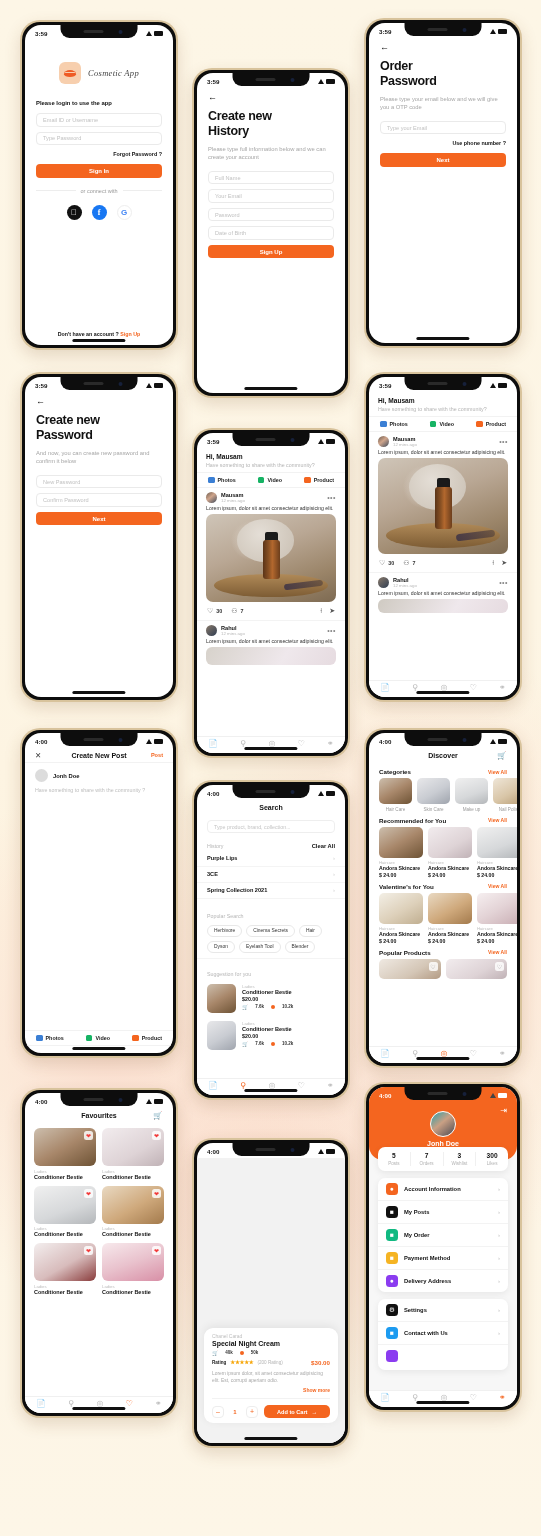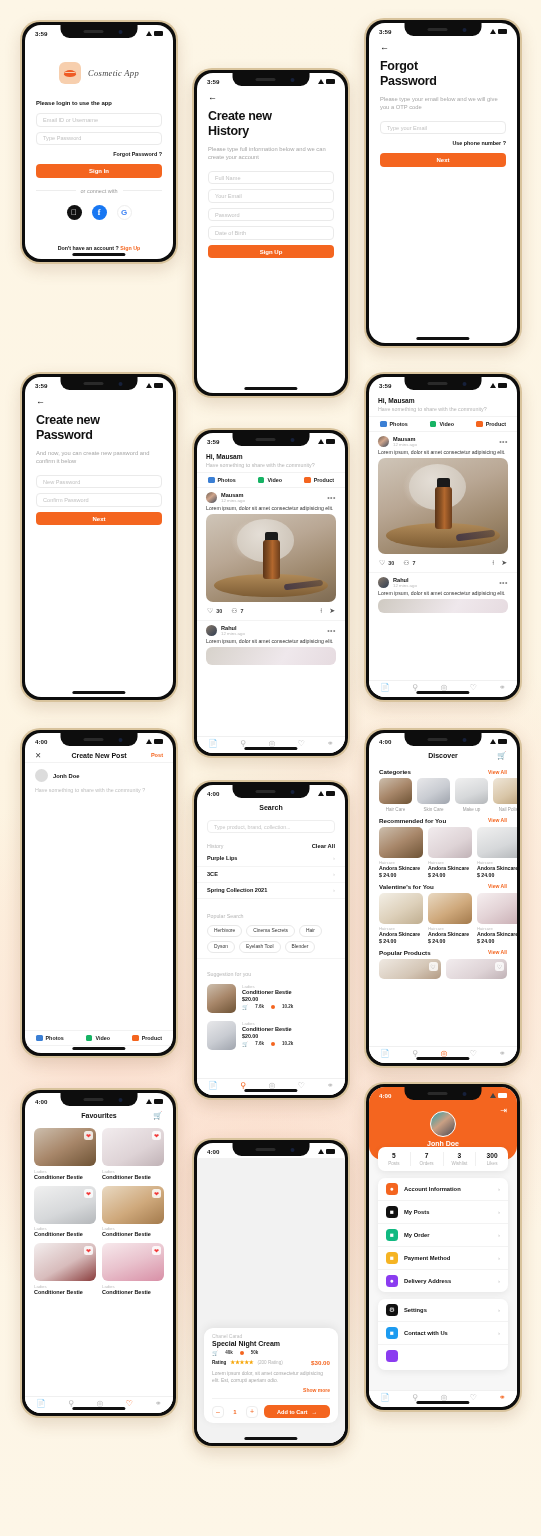--- a/index.html
+++ b/index.html
@@ -201,21 +201,21 @@
   .qty{font-size:6px;font-weight:bold;color:#f4651f;width:10px;text-align:center;}
   .addcart{flex:1;height:13px;background:#f4651f;border-radius:5px;color:#fff;font-size:5.6px;font-weight:bold;
            display:flex;align-items:center;justify-content:center;gap:4px;}
   .cnp-av{width:13px;height:13px;border-radius:50%;background:#dcdcdc;}
 </style>
 </head>
 <body>
 
 <div class="stage">
 
-  <div class="phone" style="left:20px;top:20px;width:158px;height:244px;">
+  <div class="phone" style="left:20px;top:20px;width:158px;height:330px;">
     <div class="bezel">
         <div class="screen">
       <div class="notch">
             <div class="spk"></div>
             <div class="cam"></div>
           </div>
       <div class="statusbar">
         <span>3:59</span>
         <span class="sb-right">
               <span class="wifi"></span>
@@ -298,21 +298,21 @@
       <div class="statusbar">
         <span>3:59</span>
         <span class="sb-right">
               <span class="wifi"></span>
               <span class="batt"></span>
             </span>
       </div>
       <div class="body">
         <div class="back">←</div>
         <div class="pad" style="margin-top:7px;">
-          <div class="h1">Forgot</div>
+          <div class="h1">Order</div>
           <div class="h1">Password</div>
           <div class="sub" style="margin-top:5px;">Please type your email below and we will give you a OTP code</div>
           <div class="field" style="margin-top:9px;">Type your Email</div>
           <div style="text-align:right;font-size:5.4px;font-weight:bold;color:#111;margin-top:6px;">Use phone number ?</div>
           <div class="btn-o" style="margin-top:7px;">Next</div>
         </div>
       </div>
       <div class="homebar"></div>
     </div>
       </div>

